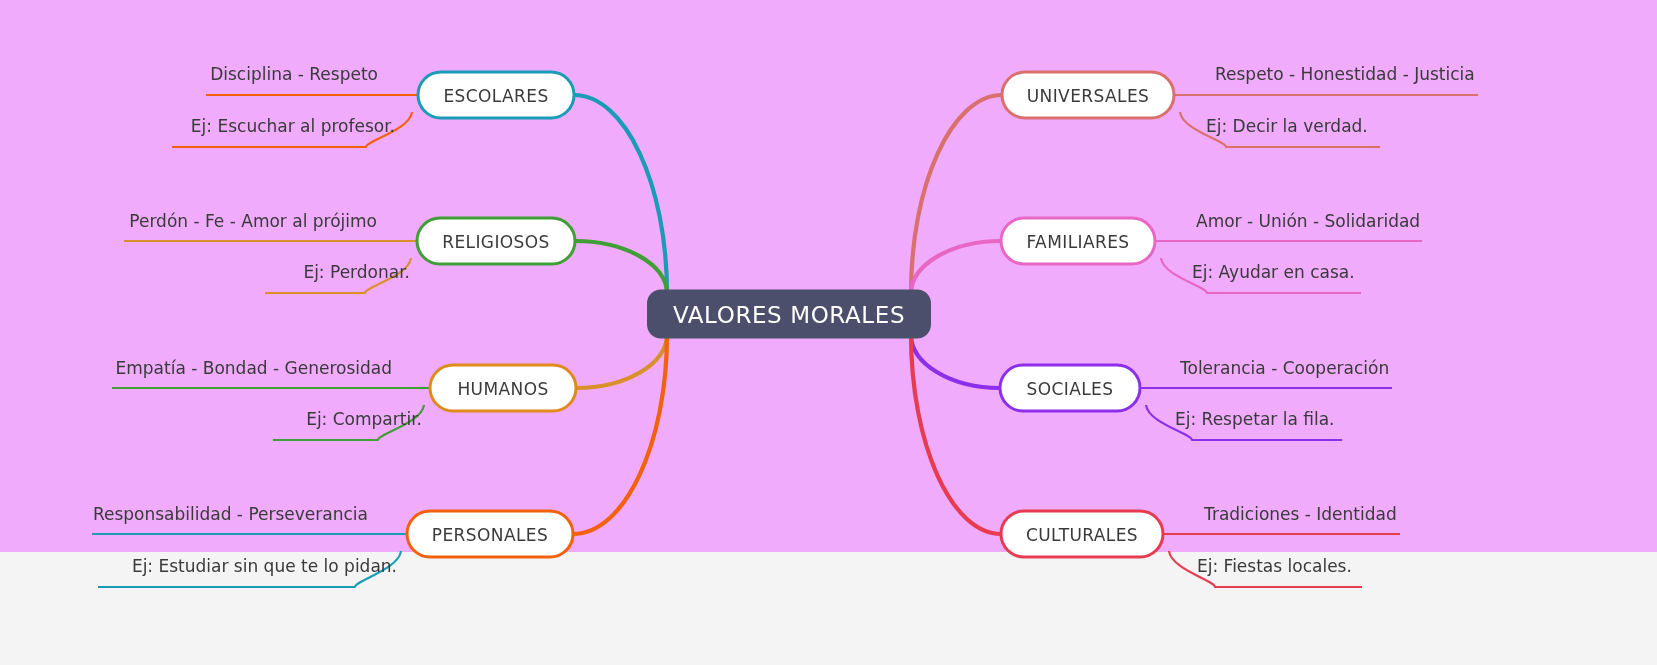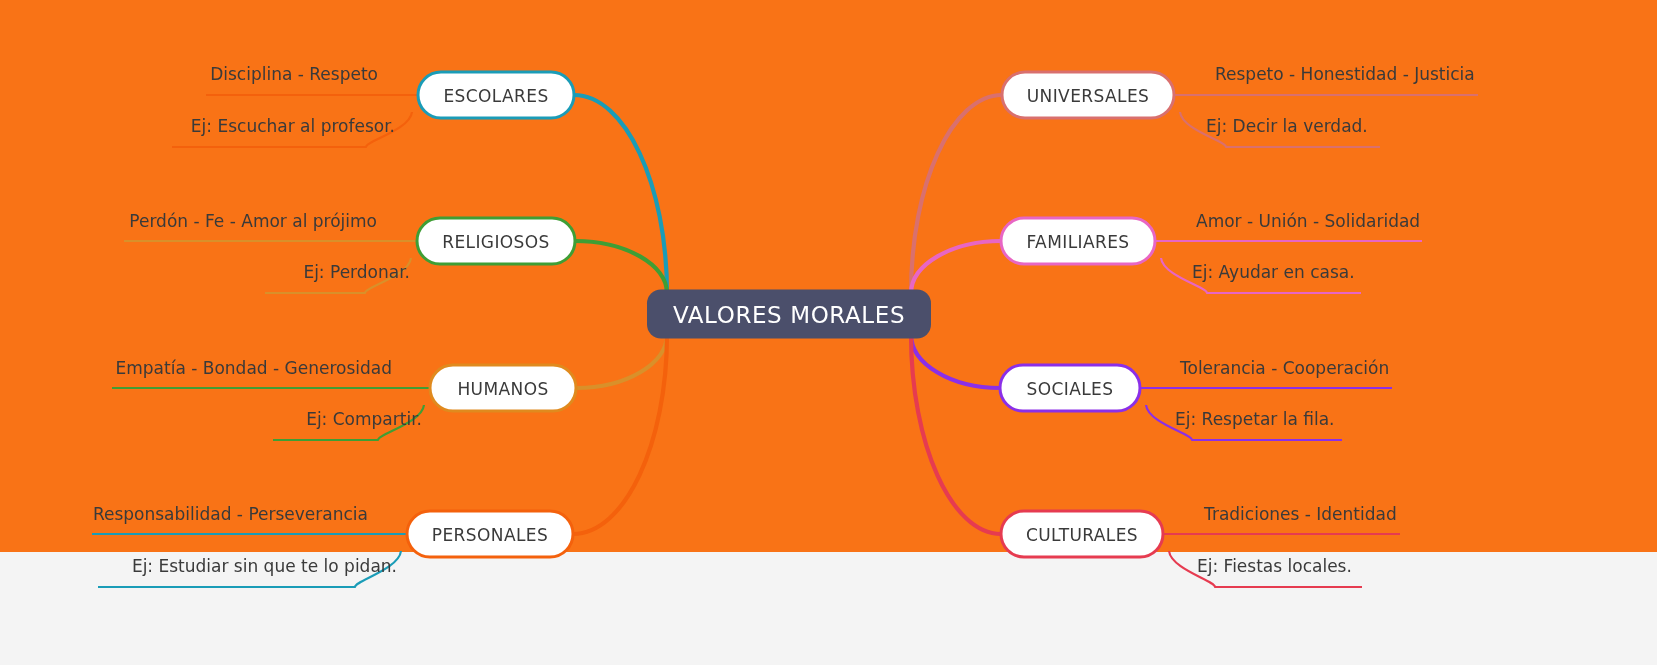--- a/index.html
+++ b/index.html
@@ -64,21 +64,21 @@
     font-size: 17px;
     fill: #3a3a3a;
     dominant-baseline: alphabetic;
   }
   .sub-label.right-side { text-anchor: start; }
   .sub-label.left-side  { text-anchor: end; }
 </style>
 </head>
 <body>
 
-<div id="mindmap-root" style="width: 1657px; height: 552px; background: #f97316;">
+<div id="mindmap-root" style="width: 1657px; height: 552px; background: #f0abfc;">
   <svg id="mindmap-svg" viewBox="0 0 1657 665">
     <g id="layer-branch-links">
         <path d="M 574 95 C 625.15 95, 667 184.325, 667 293.5" class="branch-link" stroke="#1a9cb7" stroke-width="4.2"></path>
         <path d="M 575 241 C 625.6 241, 667 264.625, 667 293.5" class="branch-link" stroke="#3f9e35" stroke-width="4.2"></path>
         <path d="M 576 388 C 626.05 388, 667 363.925, 667 334.5" class="branch-link" stroke="#d9902a" stroke-width="4.2"></path>
         <path d="M 573 534 C 624.7 534, 667 444.225, 667 334.5" class="branch-link" stroke="#f4610c" stroke-width="4.2"></path>
         <path d="M 1002 95 C 951.95 95, 911 184.325, 911 293.5" class="branch-link" stroke="#d9706e" stroke-width="4.2"></path>
         <path d="M 1001 241 C 951.5 241, 911 264.625, 911 293.5" class="branch-link" stroke="#e866c4" stroke-width="4.2"></path>
         <path d="M 1000 388 C 951.05 388, 911 363.925, 911 334.5" class="branch-link" stroke="#8b2fe8" stroke-width="4.2"></path>
         <path d="M 1001 534 C 951.5 534, 911 444.225, 911 334.5" class="branch-link" stroke="#e63b50" stroke-width="4.2"></path>

